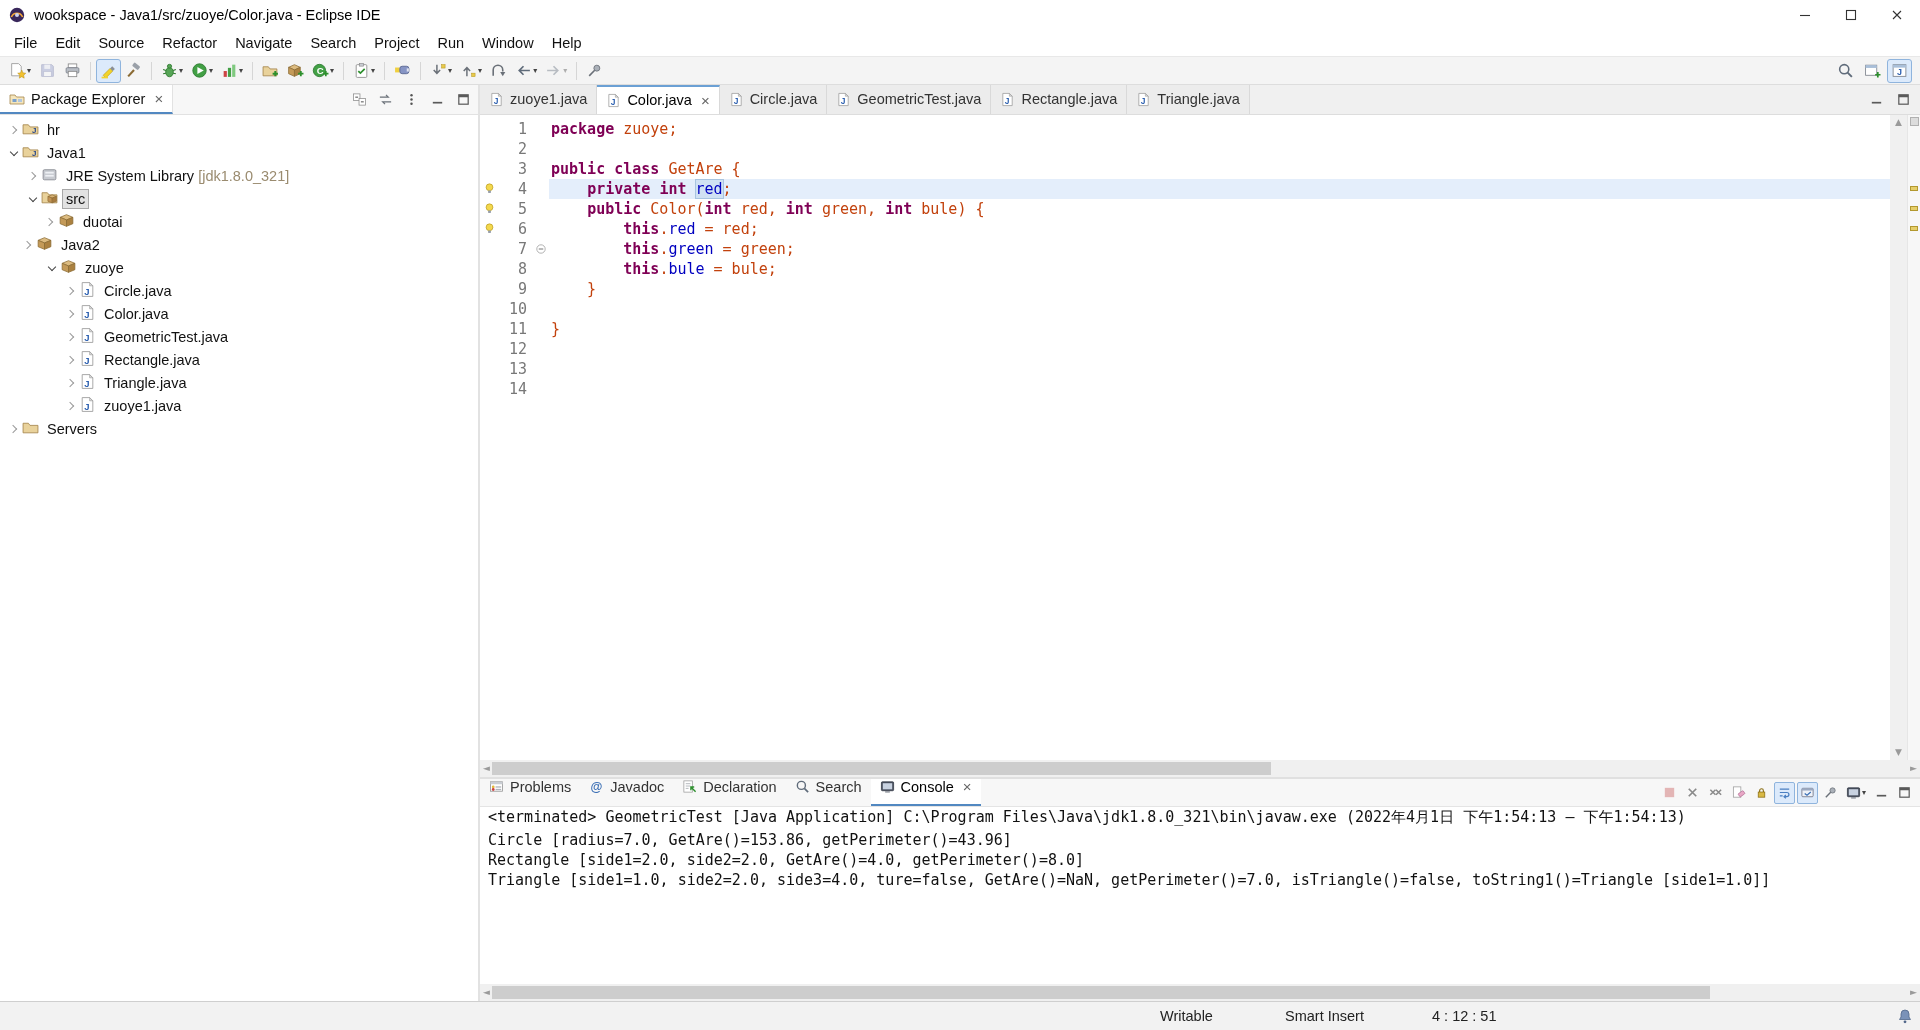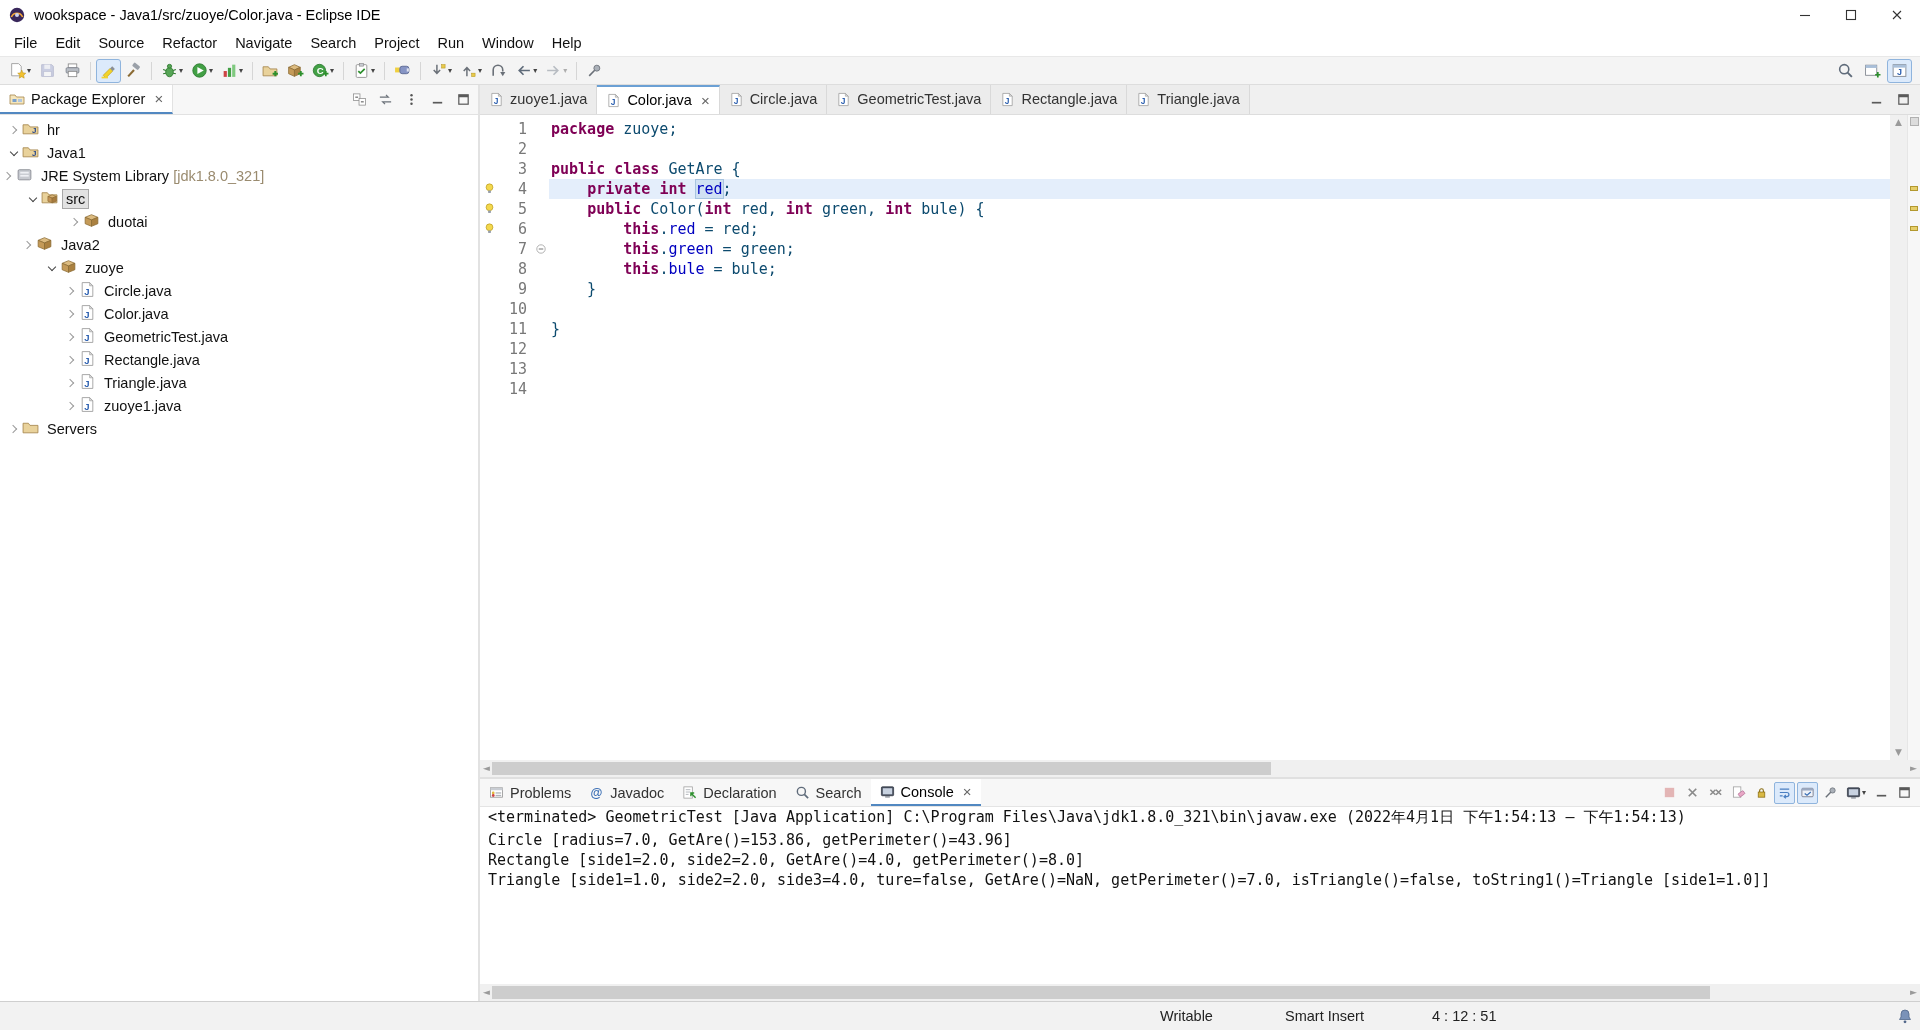--- a/index.html
+++ b/index.html
@@ -65,39 +65,39 @@
 .col-markers{width:19px}
 .mrow{height:20px;display:flex;align-items:center;justify-content:center}
 .col-nums{width:33px;color:#787878;text-align:right;padding-right:5px}
 .nrow{height:20px}
 .col-fold{width:17px}
 .frow{height:20px;display:flex;align-items:center;justify-content:center}
 .col-text{flex:1;min-width:0;padding-top:4px}
 .crow{height:20px;white-space:pre;padding-left:2px}
 .crow.current{background:#e4eefb}
 .tok-k{color:#7f0055;font-weight:bold}
-.tok-d{color:#0c4a6e}
+.tok-d{color:#c2410c}
 .tok-f{color:#0000c0}
 .tok-fh{color:#0000c0;background:#d0e1f3;box-shadow:0 0 0 1px #a8c4e0}
 .vscroll{width:17px;background:#f0f0f0;display:flex;flex-direction:column;align-items:center;justify-content:space-between;padding:3px 0;flex:none}
 .sarrow{color:#9a9a9a;font-size:9px;font-family:"DejaVu Sans",sans-serif;line-height:1}
 .overview{width:13px;background:#f7f7f7;border-left:1px solid #e6e6e6;position:relative;flex:none}
 .oconfig{position:absolute;top:2px;left:2px;width:9px;height:9px;background:#dcdcdc;border:1px solid #b0b0b0}
 .omark{position:absolute;left:2px;width:8px;height:5px;background:#e6cf6a;border:1px solid #b3992f}
 
 
 .hscroll{height:17px;background:#f0f0f0;display:flex;align-items:center;padding:0 3px;gap:2px}
 .htrack{flex:1;height:13px;display:flex;align-items:center}
 .hthumb{height:13px;background:#cdcdcd}
 
 
 .console-panel{border-top:2px solid #e0e0e0;display:flex;flex-direction:column;background:#fff}
 .console-tabs{height:28px;display:flex;align-items:stretch;background:#f7f7f7;border-bottom:1px solid #e4e4e4;position:relative}
 .ctabs-left{display:flex;align-items:stretch}
-.ctab{display:flex;align-items:center;gap:6px;padding:0 9px;font-size:14.5px;color:#333;white-space:nowrap}
+.ctab{display:flex;gap:6px;padding:0 9px;font-size:14.5px;color:#333;white-space:nowrap}
 .ctab.active{background:#fff;border-bottom:2px solid #5288c1;color:#000}
 .console-actions{position:absolute;right:5px;top:0;height:27px;display:flex;align-items:center;gap:2px}
 .cabtn{height:22px;display:flex;align-items:center;justify-content:center;padding:0 2px;border:1px solid transparent;border-radius:2px}
 .cabtn.toggled{background:#dceafb;border-color:#8fb4dd}
 .cabtn.disabled{opacity:.45}
 .console-header{height:21px;font-family:"DejaVu Sans Mono","Liberation Mono",monospace;font-size:15px;padding:1px 8px 0;white-space:nowrap;overflow:hidden}
 .console-body{height:156px;font-family:"DejaVu Sans Mono","Liberation Mono",monospace;font-size:15px;line-height:20px;padding:2px 8px;white-space:pre;overflow:hidden}
 .cline{height:20px}
 
 
@@ -446,21 +446,21 @@
               <i></i>
             </span>
             <span class="ticon"><span class="icon" style="width:17px;height:17px">
                 <svg viewBox="0 0 16 16">
                   <path d="M1 4.5 h5 l1.5 2 H15 V13 H1 z" fill="#e9d29b" stroke="#a5854b" stroke-width="0.8"></path>
                   <text x="9.5" y="12.6" font-size="7.5" font-weight="bold" fill="#23458c">J</text>
                 </svg>
               </span></span>
             <span class="tlabel">Java1</span>
           </div>
-          <div class="tree-row" style="">
+          <div class="tree-row" style="padding-left: 25px;">
             <span class="chev closed">
               <i></i>
             </span>
             <span class="ticon"><span class="icon" style="width:17px;height:17px">
                 <svg viewBox="0 0 16 16">
                   <rect x="2" y="3.5" width="12" height="9.5" rx="1.2" fill="#c7cad0" stroke="#84878f" stroke-width="0.8"></rect>
                   <rect x="4" y="5.5" width="8" height="1.6" fill="#eef0f4"></rect>
                   <rect x="4" y="8.4" width="8" height="1.6" fill="#eef0f4"></rect>
                 </svg>
               </span></span>
@@ -473,21 +473,21 @@
             <span class="ticon"><span class="icon" style="width:17px;height:17px">
                 <svg viewBox="0 0 16 16">
                   <path d="M1 3.5 h5 l1.5 2 H15 V13 H1 z" fill="#e9d29b" stroke="#a5854b" stroke-width="0.8"></path>
                   <polygon points="10.5,5.5 14.5,7 10.5,8.5 6.5,7" fill="#d8b274" stroke="#8a6a33" stroke-width="0.6"></polygon>
                   <polygon points="6.5,7 10.5,8.5 10.5,13 6.5,11.5" fill="#c49455" stroke="#8a6a33" stroke-width="0.6"></polygon>
                   <polygon points="14.5,7 10.5,8.5 10.5,13 14.5,11.5" fill="#a87b3e" stroke="#8a6a33" stroke-width="0.6"></polygon>
                 </svg>
               </span></span>
             <span class="tlabel sel">src</span>
           </div>
-          <div class="tree-row" style="padding-left: 67px; align-items: center;">
+          <div class="tree-row" style="padding-left: 42px; align-items: center;">
             <span class="chev closed">
               <i></i>
             </span>
             <span class="ticon"><span class="icon" style="width:17px;height:17px">
                 <svg viewBox="0 0 16 16">
                   <polygon points="8,2.5 14,5 8,7.5 2,5" fill="#dcbb80" stroke="#8a6a33" stroke-width="0.7"></polygon>
                   <polygon points="2,5 8,7.5 8,13.5 2,11" fill="#c49a58" stroke="#8a6a33" stroke-width="0.7"></polygon>
                   <polygon points="14,5 8,7.5 8,13.5 14,11" fill="#ab8140" stroke="#8a6a33" stroke-width="0.7"></polygon>
                 </svg>
               </span></span>

